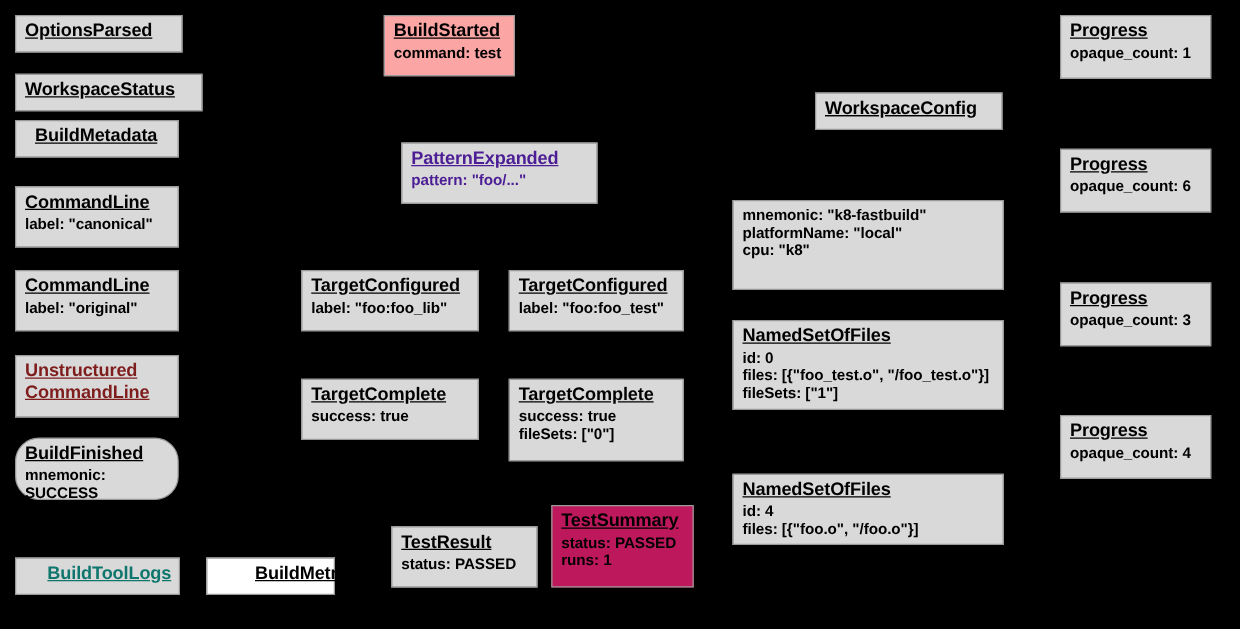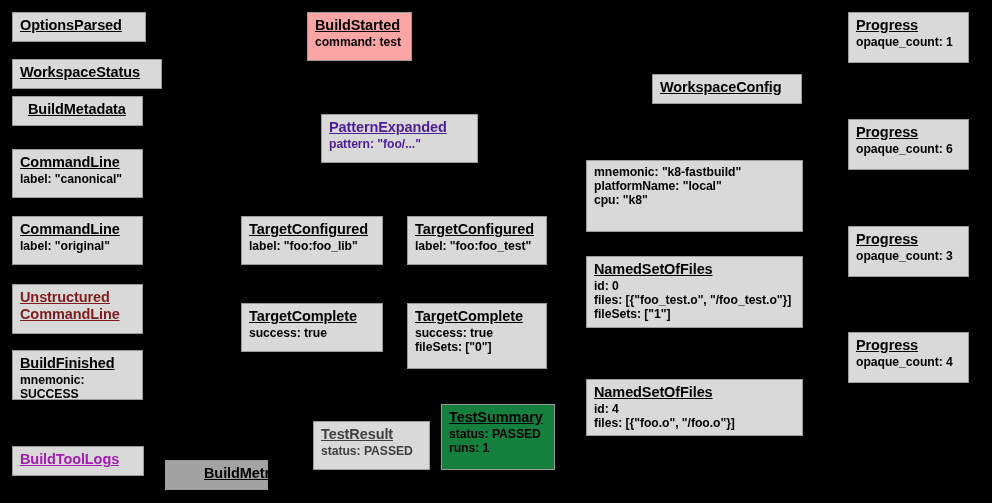--- a/index.html
+++ b/index.html
@@ -65,28 +65,28 @@
       <span class="node-fields">label: "canonical"</span>
     </div>
     <div class="node" style="left: 12px; top: 216px; width: 131px; height: 49px; background: rgb(217, 217, 217); border-color: rgb(154, 154, 154); color: rgb(0, 0, 0);">
       <span class="node-title">CommandLine</span>
       <span class="node-fields">label: "original"</span>
     </div>
     <div class="node" style="left: 12px; top: 284px; width: 131px; height: 50px; background: rgb(217, 217, 217); border-color: rgb(154, 154, 154); color: #7f1d1d;">
       <span class="node-title">Unstructured
 CommandLine</span>
     </div>
-    <div class="node" style="left: 12px; top: 350px; width: 131px; height: 50px; background: rgb(217, 217, 217); border-color: rgb(154, 154, 154); color: rgb(0, 0, 0);">
+    <div class="node" style="left: 12px; top: 350px; width: 131px; height: 50px; background: rgb(217, 217, 217); border-color: rgb(154, 154, 154); color: rgb(0, 0, 0); border-radius: 19px;">
       <span class="node-title">BuildFinished</span>
       <span class="node-fields">mnemonic: SUCCESS</span>
     </div>
-    <div class="node" style="left: 12px; top: 446px; width: 132px; height: 30px; background: rgb(217, 217, 217); border-color: rgb(154, 154, 154); color: #a21caf;">
+    <div class="node" style="left: 12px; top: 446px; width: 132px; height: 30px; background: rgb(217, 217, 217); border-color: rgb(154, 154, 154); color: #0f766e; text-align: right;">
       <span class="node-title">BuildToolLogs</span>
     </div>
-    <div class="node" style="left: 165px; top: 460px; width: 103px; height: 30px; background: #a3a3a3; border-color: rgb(154, 154, 154); color: rgb(0, 0, 0); padding-left: 38px;">
+    <div class="node" style="left: 165px; top: 446px; width: 103px; height: 30px; background: #ffffff; border-color: rgb(154, 154, 154); color: rgb(0, 0, 0); padding-left: 38px;">
       <span class="node-title">BuildMetrics</span>
     </div>
     <div class="node" style="left: 307px; top: 12px; width: 105px; height: 49px; background: #fca5a5; border-color: rgb(154, 154, 154); color: rgb(0, 0, 0);">
       <span class="node-title">BuildStarted</span>
       <span class="node-fields">command: test</span>
     </div>
     <div class="node" style="left: 299px; top: 114px; width: 157px; height: 49px; background: rgb(217, 217, 217); border-color: rgb(154, 154, 154); color: #4c1d95; margin-left: 22px;">
       <span class="node-title">PatternExpanded</span>
       <span class="node-fields">pattern: "foo/..."</span>
     </div>
@@ -100,25 +100,25 @@
     </div>
     <div class="node" style="left: 241px; top: 303px; width: 142px; height: 49px; background: rgb(217, 217, 217); border-color: rgb(154, 154, 154); color: rgb(0, 0, 0);">
       <span class="node-title">TargetComplete</span>
       <span class="node-fields">success: true</span>
     </div>
     <div class="node" style="left: 407px; top: 303px; width: 140px; height: 66px; background: rgb(217, 217, 217); border-color: rgb(154, 154, 154); color: rgb(0, 0, 0);">
       <span class="node-title">TargetComplete</span>
       <span class="node-fields">success: true
 fileSets: ["0"]</span>
     </div>
-    <div class="node" style="left: 313px; top: 421px; width: 117px; height: 49px; background: rgb(217, 217, 217); border-color: rgb(154, 154, 154); color: #404040;">
+    <div class="node" style="left: 313px; top: 421px; width: 117px; height: 49px; background: rgb(217, 217, 217); border-color: rgb(154, 154, 154); color: #000000;">
       <span class="node-title">TestResult</span>
       <span class="node-fields">status: PASSED</span>
     </div>
-    <div class="node" style="left: 441px; top: 404px; width: 114px; height: 66px; background: #15803d; border-color: rgb(154, 154, 154); color: rgb(0, 0, 0);">
+    <div class="node" style="left: 441px; top: 404px; width: 114px; height: 66px; background: #be185d; border-color: rgb(154, 154, 154); color: rgb(0, 0, 0);">
       <span class="node-title">TestSummary</span>
       <span class="node-fields">status: PASSED
 runs: 1</span>
     </div>
     <div class="node" style="left: 652px; top: 74px; width: 150px; height: 30px; background: rgb(217, 217, 217); border-color: rgb(154, 154, 154); color: rgb(0, 0, 0); text-decoration: underline;">
       <span class="node-title">WorkspaceConfig</span>
     </div>
     <div class="node" style="left: 586px; top: 160px; width: 217px; height: 72px; background: rgb(217, 217, 217); border-color: rgb(154, 154, 154); color: rgb(0, 0, 0);">
       <span class="node-fields">mnemonic: "k8-fastbuild"
 platformName: "local"

